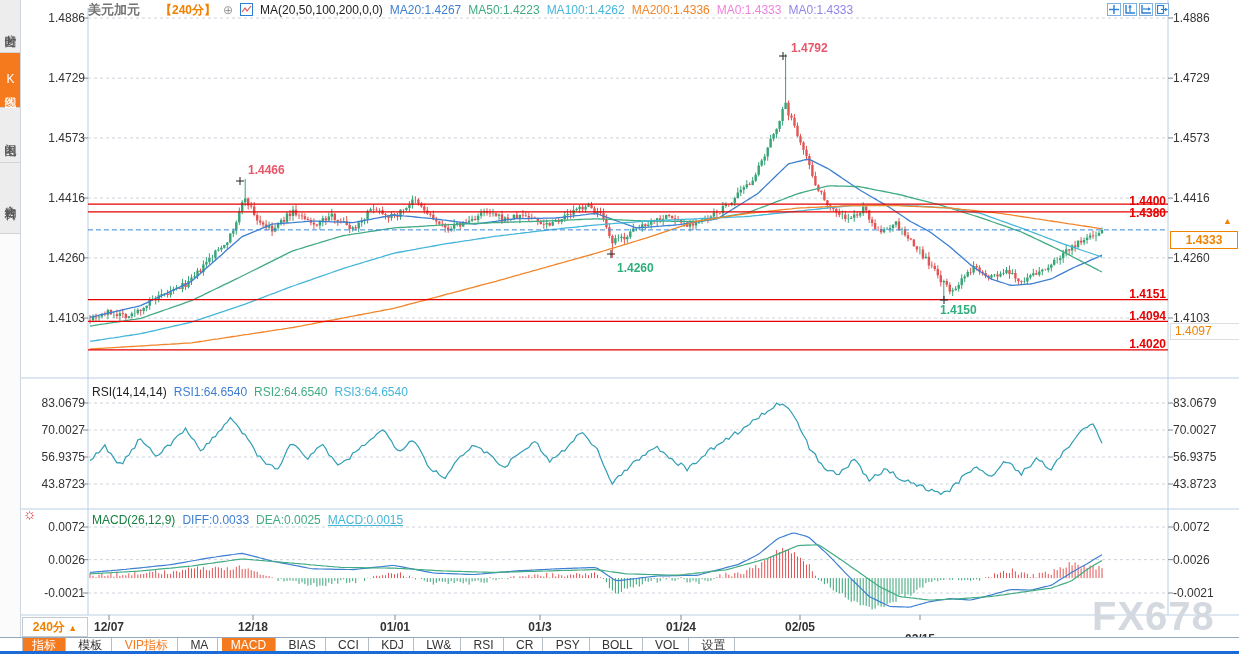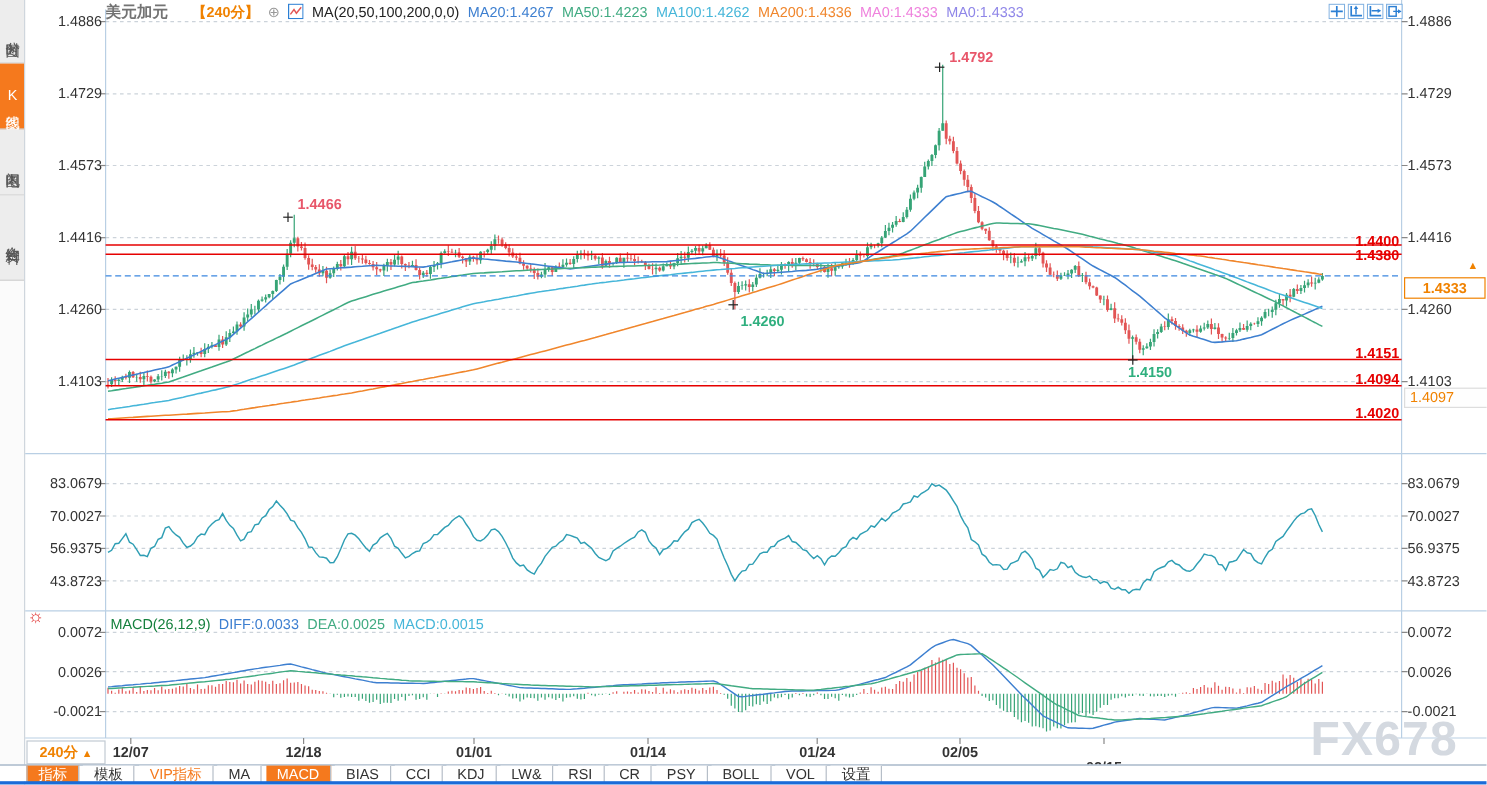--- a/index.html
+++ b/index.html
@@ -210,45 +210,48 @@
 
   <div class="curbox">1.4333</div>
   <div class="curarrow">▲</div>
   <div class="secbox">1.4097</div>
 
   <div class="ann" style="left: 248px; top: 163px; color: rgb(232, 86, 106);">1.4466</div>
   <div class="ann" style="left: 791px; top: 41px; color: rgb(232, 86, 106);">1.4792</div>
   <div class="ann" style="left: 617px; top: 261px; color: rgb(47, 175, 126);">1.4260</div>
   <div class="ann" style="left: 940px; top: 303px; color: rgb(47, 175, 126);">1.4150</div>
 
+  <div class="hdr" style="left:92px;top:385px;">
+    <span class="sp" style="color:#222;">RSI(14,14,14)</span><span class="sp" style="color: rgb(61, 127, 208);">RSI1:64.6540</span><span class="sp" style="color: rgb(65, 171, 130);">RSI2:64.6540</span><span class="sp" style="color: rgb(70, 182, 217);">RSI3:64.6540</span>
+  </div>
   <div class="tick-l" style="top:396px;">83.0679</div>
   <div class="tick-l" style="top:423px;">70.0027</div>
   <div class="tick-l" style="top:450px;">56.9375</div>
   <div class="tick-l" style="top:477px;">43.8723</div>
   <div class="tick-r" style="top:396px;">83.0679</div>
   <div class="tick-r" style="top:423px;">70.0027</div>
   <div class="tick-r" style="top:450px;">56.9375</div>
   <div class="tick-r" style="top:477px;">43.8723</div>
 
   <div class="sun">☼</div>
   <div class="hdr" style="left:92px;top:513px;">
-    <span class="sp" style="color:#15803d;">MACD(26,12,9)</span><span class="sp" style="color: rgb(61, 127, 208);">DIFF:0.0033</span><span class="sp" style="color: rgb(65, 171, 130); margin-top: 32px;">DEA:0.0025</span><span class="sp" style="color: rgb(70, 182, 217);">MACD:0.0015</span>
+    <span class="sp" style="color:#15803d;">MACD(26,12,9)</span><span class="sp" style="color: rgb(61, 127, 208);">DIFF:0.0033</span><span class="sp" style="color: rgb(65, 171, 130); margin-top: 32px;">DEA:0.0025</span><span class="sp" style="color: rgb(70, 182, 217); text-decoration: underline;">MACD:0.0015</span>
   </div>
   <div class="tick-l" style="top:520px;">0.0072</div>
   <div class="tick-l" style="top:553px;">0.0026</div>
   <div class="tick-l" style="top:586px;">-0.0021</div>
   <div class="tick-r" style="top:520px;">0.0072</div>
   <div class="tick-r" style="top:553px;">0.0026</div>
   <div class="tick-r" style="top:586px;">-0.0021</div>
 
   <div id="periodbox"><span>240分</span> <span style="font-size:9px;">▲</span></div>
   <div class="datelab" style="left:89px;">12/07</div>
   <div class="datelab" style="left:233px;">12/18</div>
   <div class="datelab" style="left:375px;">01/01</div>
-  <div class="datelab" style="left:520px;">01/14</div>
+  <div class="datelab" style="left:520px;">01/3</div>
   <div class="datelab" style="left:661px;">01/24</div>
   <div class="datelab" style="left:780px;">02/05</div>
   <div class="datelab" style="left:900px;margin-top:12px;">02/15</div>
 
   <div id="watermark">FX678</div>
 
   <div id="toolbar">
     <span class="tbtn active">指标</span>
     <span class="tbtn">模板</span>
     <span class="tbtn vip">VIP指标</span>

